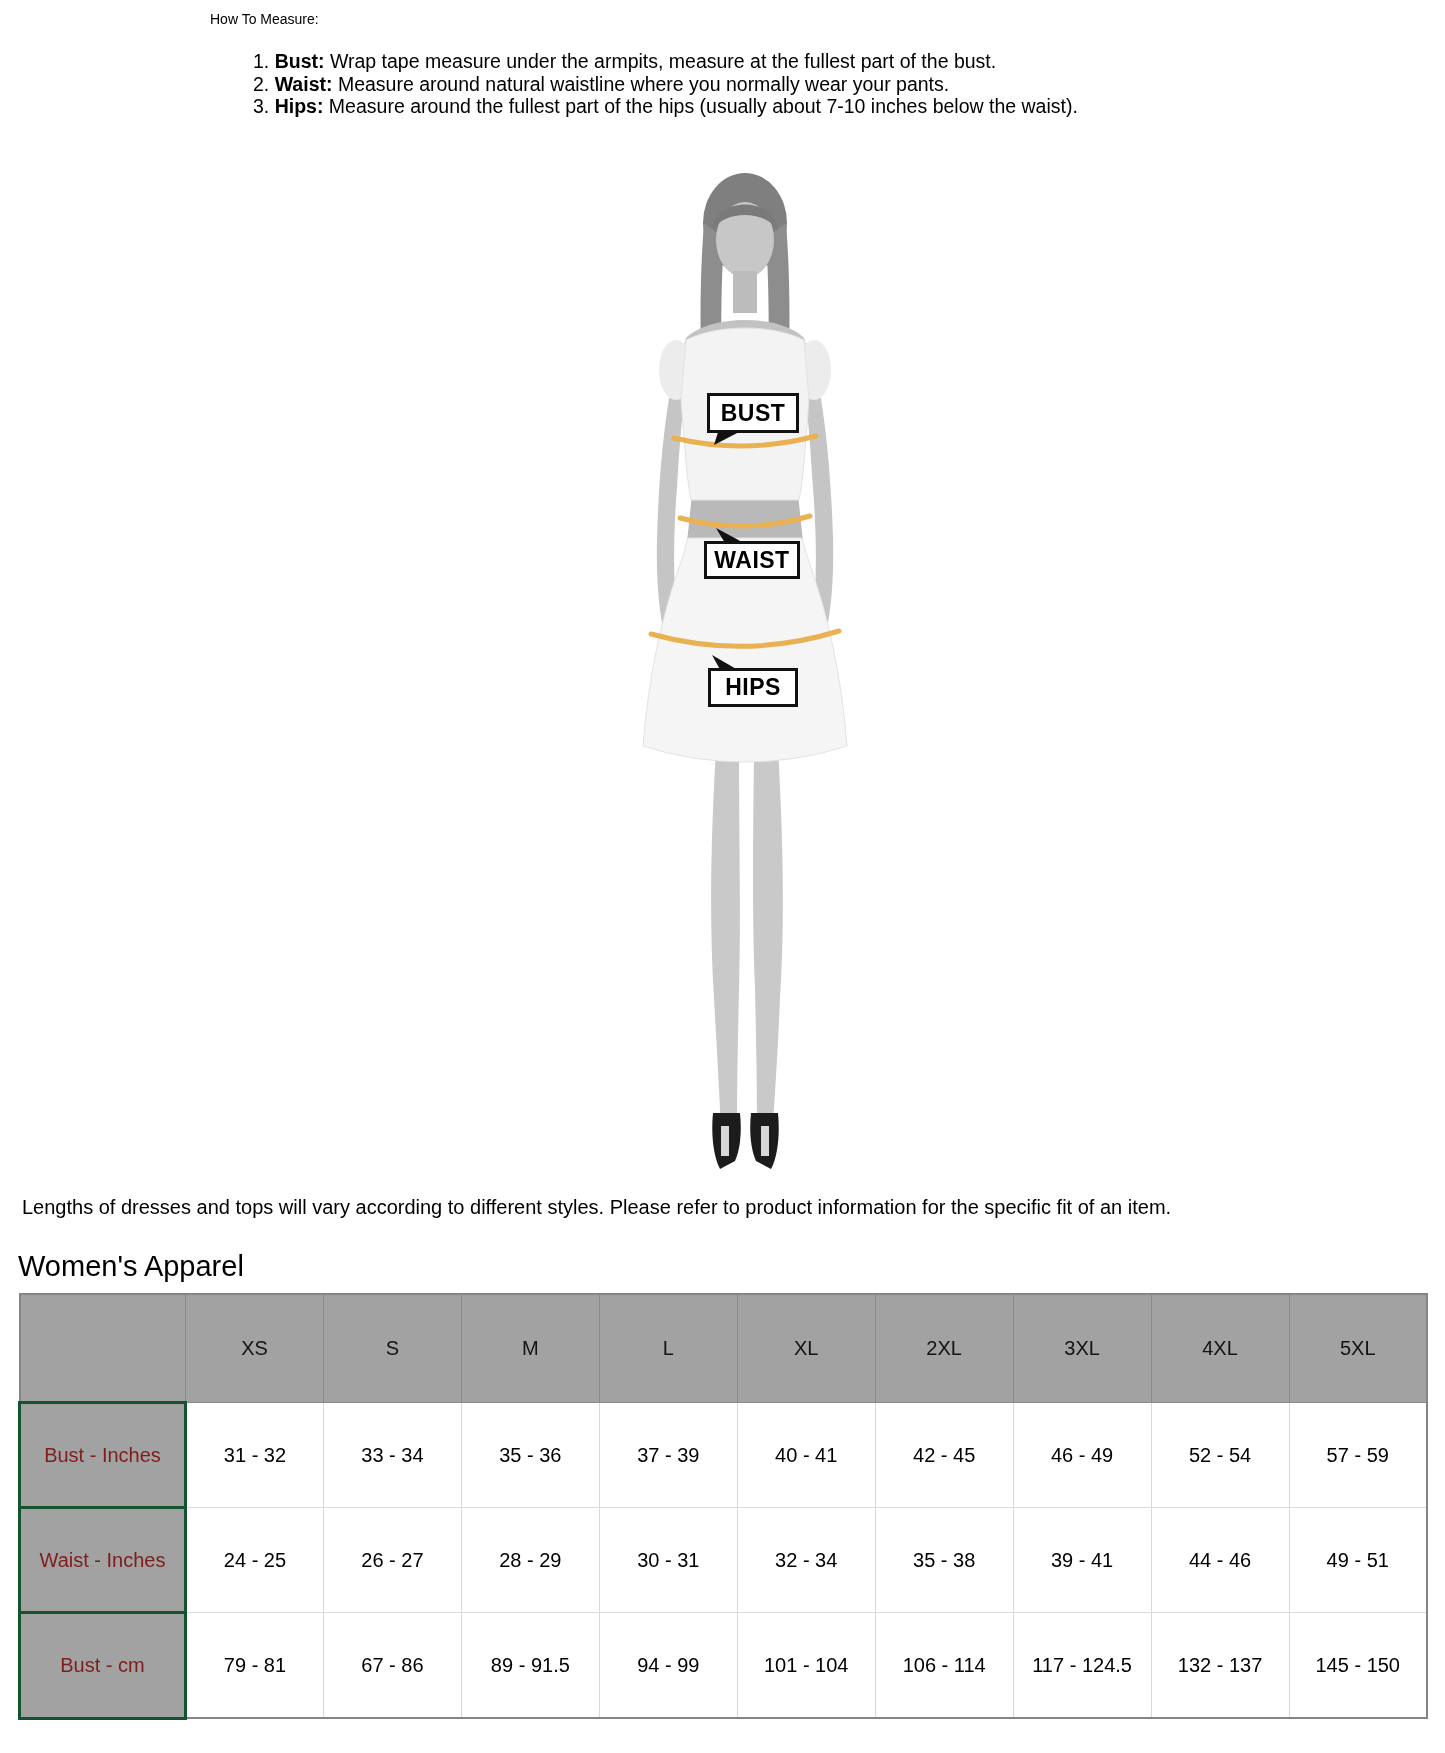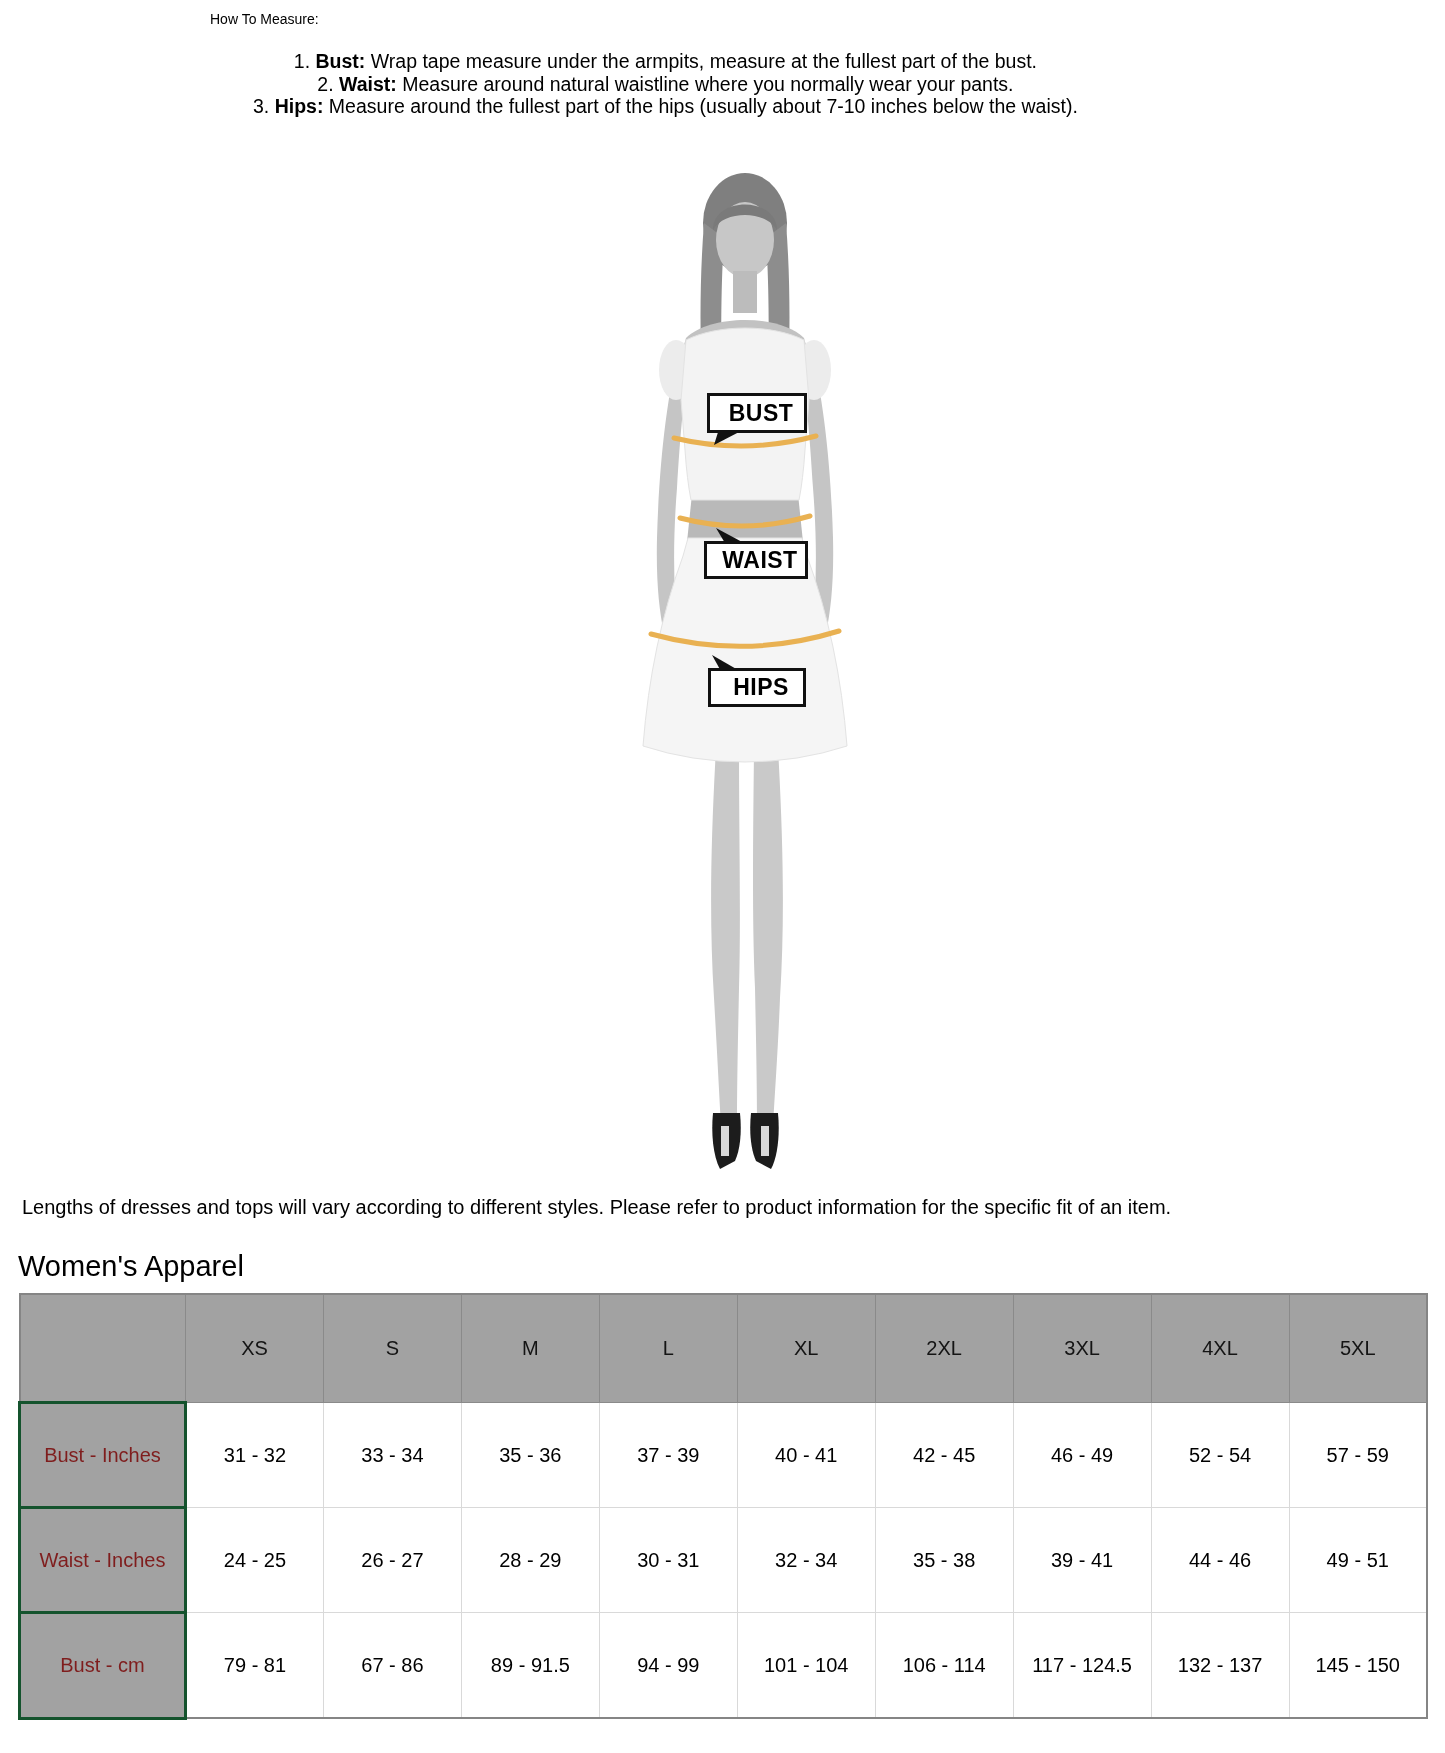--- a/index.html
+++ b/index.html
@@ -2,27 +2,27 @@
 <html><head>
 <meta charset="utf-8">
 <style>
   html,body{margin:0;padding:0;}
   body{
     width:1445px;height:1753px;position:relative;background:#ffffff;
     font-family:"Liberation Sans", sans-serif;color:#000;overflow:hidden;
   }
   .how-to-title{position:absolute;left:210px;top:11px;font-size:14px;}
   .steps{position:absolute;left:253px;top:50px;font-size:19.5px;line-height:22.5px;}
-  .step{white-space:nowrap;text-align:center;}
+  .step{white-space:nowrap;}
   .step b{font-weight:bold;}
   .figure-wrap{position:absolute;left:580px;top:138px;width:320px;height:1035px;}
   .meas-label{
     position:absolute;background:#fff;border:3px solid #111;
     display:flex;align-items:center;justify-content:center;
-    font-weight:bold;font-size:23px;letter-spacing:0.5px;z-index:5;padding-left:8px;
+    font-weight:bold;font-size:23px;letter-spacing:0.5px;z-index:5;
   }
   .label-bust{left:707px;top:393px;width:86px;height:34px;}
   .label-waist{left:704px;top:541px;width:90px;height:32px;}
   .label-hips{left:708px;top:668px;width:84px;height:33px;}
   .tail{position:absolute;background:#111;z-index:4;}
   .tail-bust{left:714px;top:429px;width:28px;height:16px;clip-path:polygon(0 100%,18% 0,100% 10%);}
   .tail-waist{left:716px;top:528px;width:28px;height:15px;clip-path:polygon(0 0,100% 100%,32% 100%);}
   .tail-hips{left:712px;top:655px;width:26px;height:15px;clip-path:polygon(0 0,100% 100%,32% 100%);}
   .fit-note{position:absolute;left:22px;top:1196px;width:1420px;font-size:20px;}
   .chart-title{position:absolute;left:18px;top:1250px;font-size:29px;font-weight:normal;}

